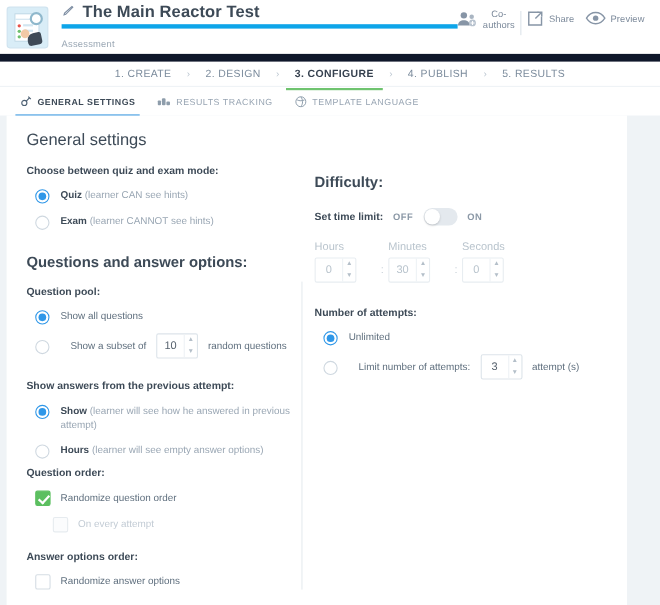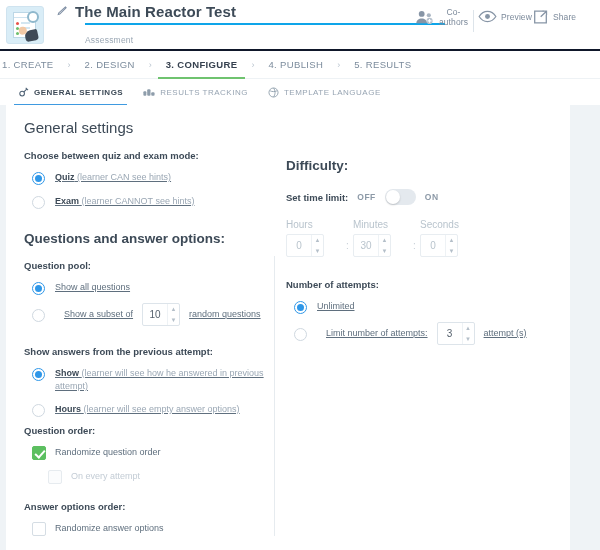--- a/index.html
+++ b/index.html
@@ -63,44 +63,44 @@
 
   .titlewrap { margin-left: 12px; flex: 1 1 auto; min-width: 0; }
   .titlerow { display: flex; align-items: center; gap: 7px; }
   .pencil-icon { width: 12px; height: 12px; color: #7f8fa4; flex: 0 0 auto; }
   .doc-title {
     font-size: 15px; font-weight: bold; color: #3d4a57;
     white-space: nowrap; letter-spacing: .1px;
   }
   .subtitle-wrap {
     margin-top: 3px;
-    border-top: 2px solid #0ea5e9;
+    border-top: 4px solid #0ea5e9;
     padding-top: 4px;
     width: 360px;
-    margin-left: 29px;
   }
   .subtitle { font-size: 8.5px; color: #9aa7b4; letter-spacing: .2px; }
 
   .actions { display: flex; align-items: flex-start; gap: 0; flex: 0 0 auto; height: 100%; padding-top: 7px; }
   .action {
     width: 54px; text-align: center;
     display: flex; flex-direction: row; align-items: center; gap: 4px;
     color: #8795a6;
   }
   .action .ic { height: 19px; display: flex; align-items: center; justify-content: center; }
   .action .lbl { font-size: 8.5px; color: #7b899a; letter-spacing: .1px; }
   .act-div { width: 1px; height: 22px; background: #dde4ea; margin: 3px 4px 0 4px; }
 
   
   .steps {
     height: 29px; background: #fff;
-    border-top: 2px solid #0f172a;
+    border-top: 7px solid #0f172a;
     display: flex; align-items: center;
-    padding-left: 0;
+    padding-left: 18px;
     position: relative;
+    justify-content: center;
   }
   .step {
     font-size: 9.5px; color: #7b8b9c; letter-spacing: .35px;
     position: relative; height: 29px; display: flex; align-items: center;
     padding: 0 2px;
   }
   .step.active { color: #36414f; font-weight: bold; }
   .step.active:after {
     content: ""; position: absolute; left: -6px; right: -6px; bottom: 0;
     height: 2px; background: #6fc36f;
@@ -162,21 +162,21 @@
   .radio {
     width: 13px; height: 13px; border-radius: 50%;
     border: 1px solid #cfd8e0; background: #fff;
     flex: 0 0 auto; margin: 1px 10px 0 8px; position: relative;
   }
   .radio.on { border-color: #2f97e8; }
   .radio.on:after {
     content: ""; position: absolute; left: 2px; top: 2px;
     width: 7px; height: 7px; border-radius: 50%; background: #2f97e8;
   }
-  .opt-txt { font-size: 9px; color: #5f6f7e; line-height: 1.45; text-decoration: underline; }
+  .opt-txt { font-size: 9px; color: #5f6f7e; line-height: 1.45; }
   .opt-txt b { color: #3d4a57; font-weight: bold; }
   .muted { color: #9aa7b4; }
 
   .chk {
     width: 14px; height: 14px; border-radius: 2px;
     border: 1px solid #d5dde4; background: #fff;
     flex: 0 0 auto; margin: 0 9px 0 8px; position: relative;
   }
   .chk.on { background: #5cbf60; border-color: #5cbf60; }
   .chk.on:after {
@@ -273,35 +273,35 @@
             <circle cx="14.6" cy="5.6" r="2.2" fill="#a9b5c2"></circle>
             <circle cx="15.4" cy="11.6" r="3.3" fill="#b7c2ce"></circle>
             <path d="M15.4 9.6v4M13.4 11.6h4" stroke="#fff" stroke-width="1.1"></path>
           </svg>
         </span>
         <span class="lbl">Co-authors</span>
       </div>
       <div class="act-div"></div>
       <div class="action">
         <span class="ic">
+          <svg width="17" height="16" viewBox="0 0 16 16" fill="none" stroke="#8795a6" stroke-width="1.3">
+            <path d="M11 2.2H2.2v11.6h11.6V6"></path>
+            <path d="M8.2 7.8 L14 2.2 M10.2 2.2H14v3.8"></path>
+          </svg>
+        </span>
+        <span class="lbl">Share</span>
+      </div>
+      <div class="action">
+        <span class="ic">
           <svg width="19" height="15" viewBox="0 0 20 14" fill="none" stroke="#8795a6" stroke-width="1.3">
             <path d="M1.2 7C3.6 3.2 6.6 1.6 10 1.6S16.4 3.2 18.8 7c-2.4 3.8-5.4 5.4-8.8 5.4S3.6 10.8 1.2 7z"></path>
             <circle cx="10" cy="7" r="2.6" fill="#8795a6" stroke="none"></circle>
           </svg>
         </span>
         <span class="lbl">Preview</span>
-      </div>
-      <div class="action">
-        <span class="ic">
-          <svg width="17" height="16" viewBox="0 0 16 16" fill="none" stroke="#8795a6" stroke-width="1.3">
-            <path d="M11 2.2H2.2v11.6h11.6V6"></path>
-            <path d="M8.2 7.8 L14 2.2 M10.2 2.2H14v3.8"></path>
-          </svg>
-        </span>
-        <span class="lbl">Share</span>
       </div>
     </div>
   </div>
 
   <div class="steps">
     <div class="step">1. CREATE</div>
     <div class="chev">›</div>
     <div class="step">2. DESIGN</div>
     <div class="chev">›</div>
     <div class="step active">3. CONFIGURE</div>

